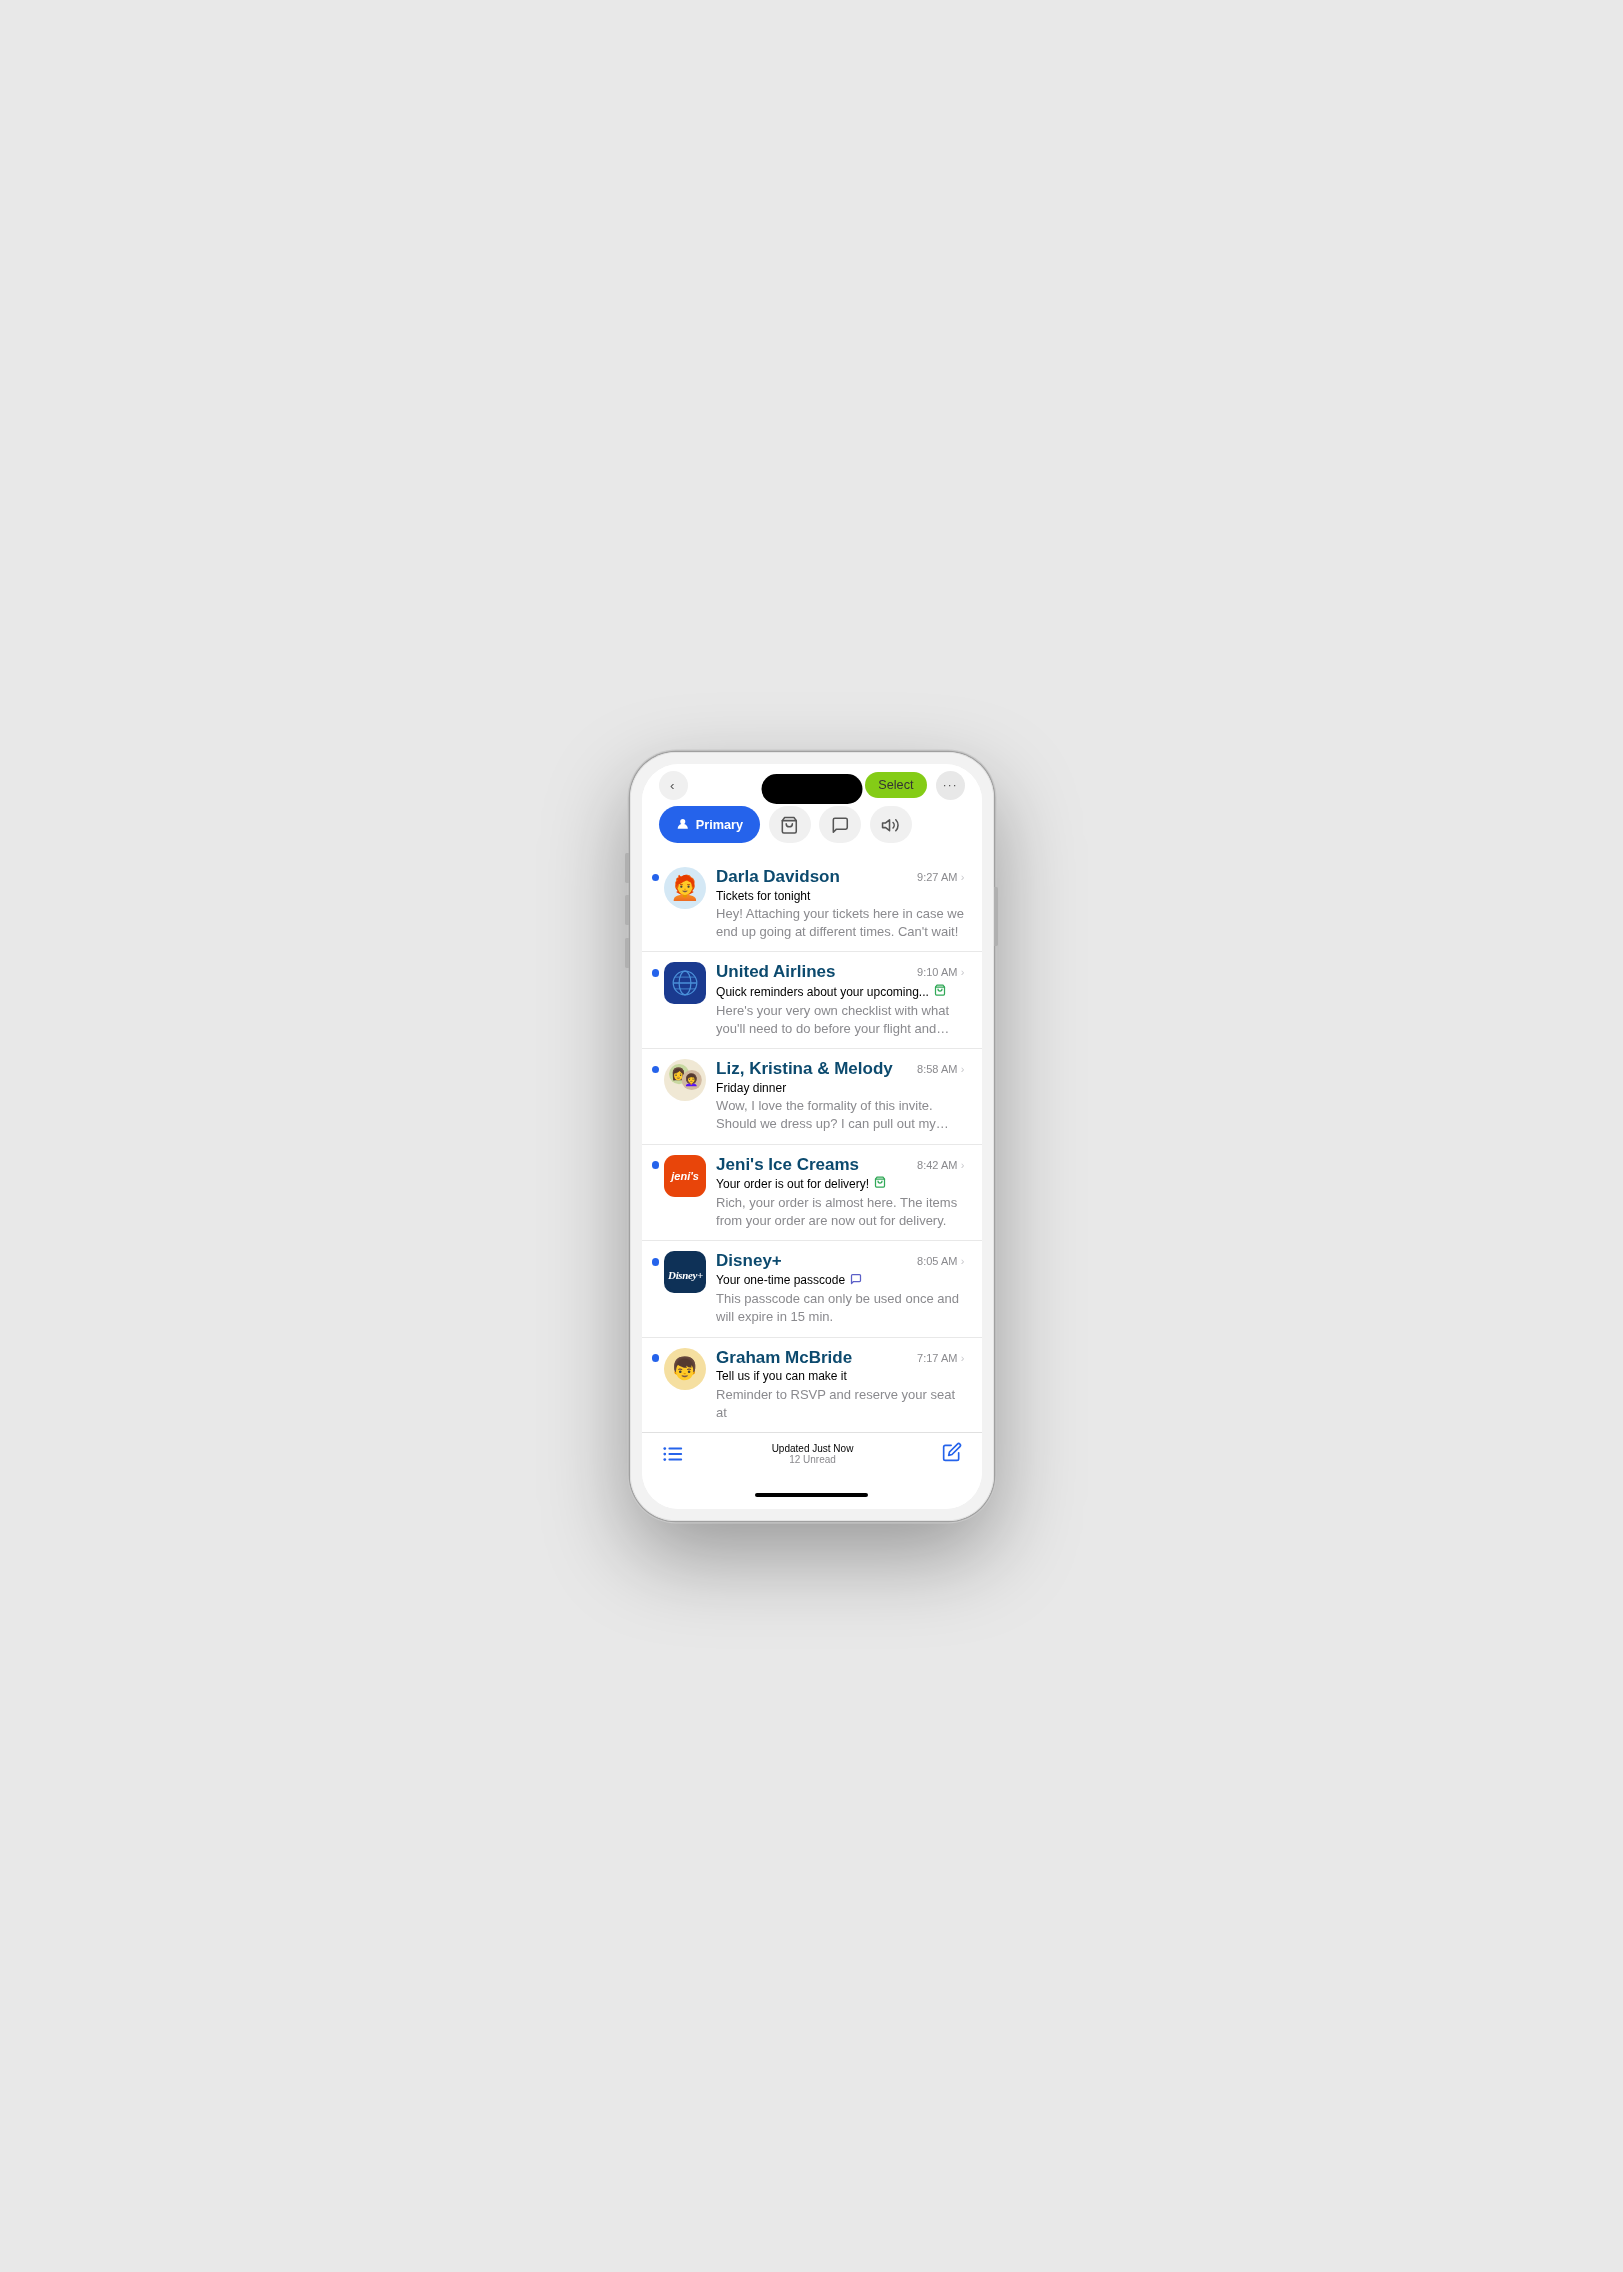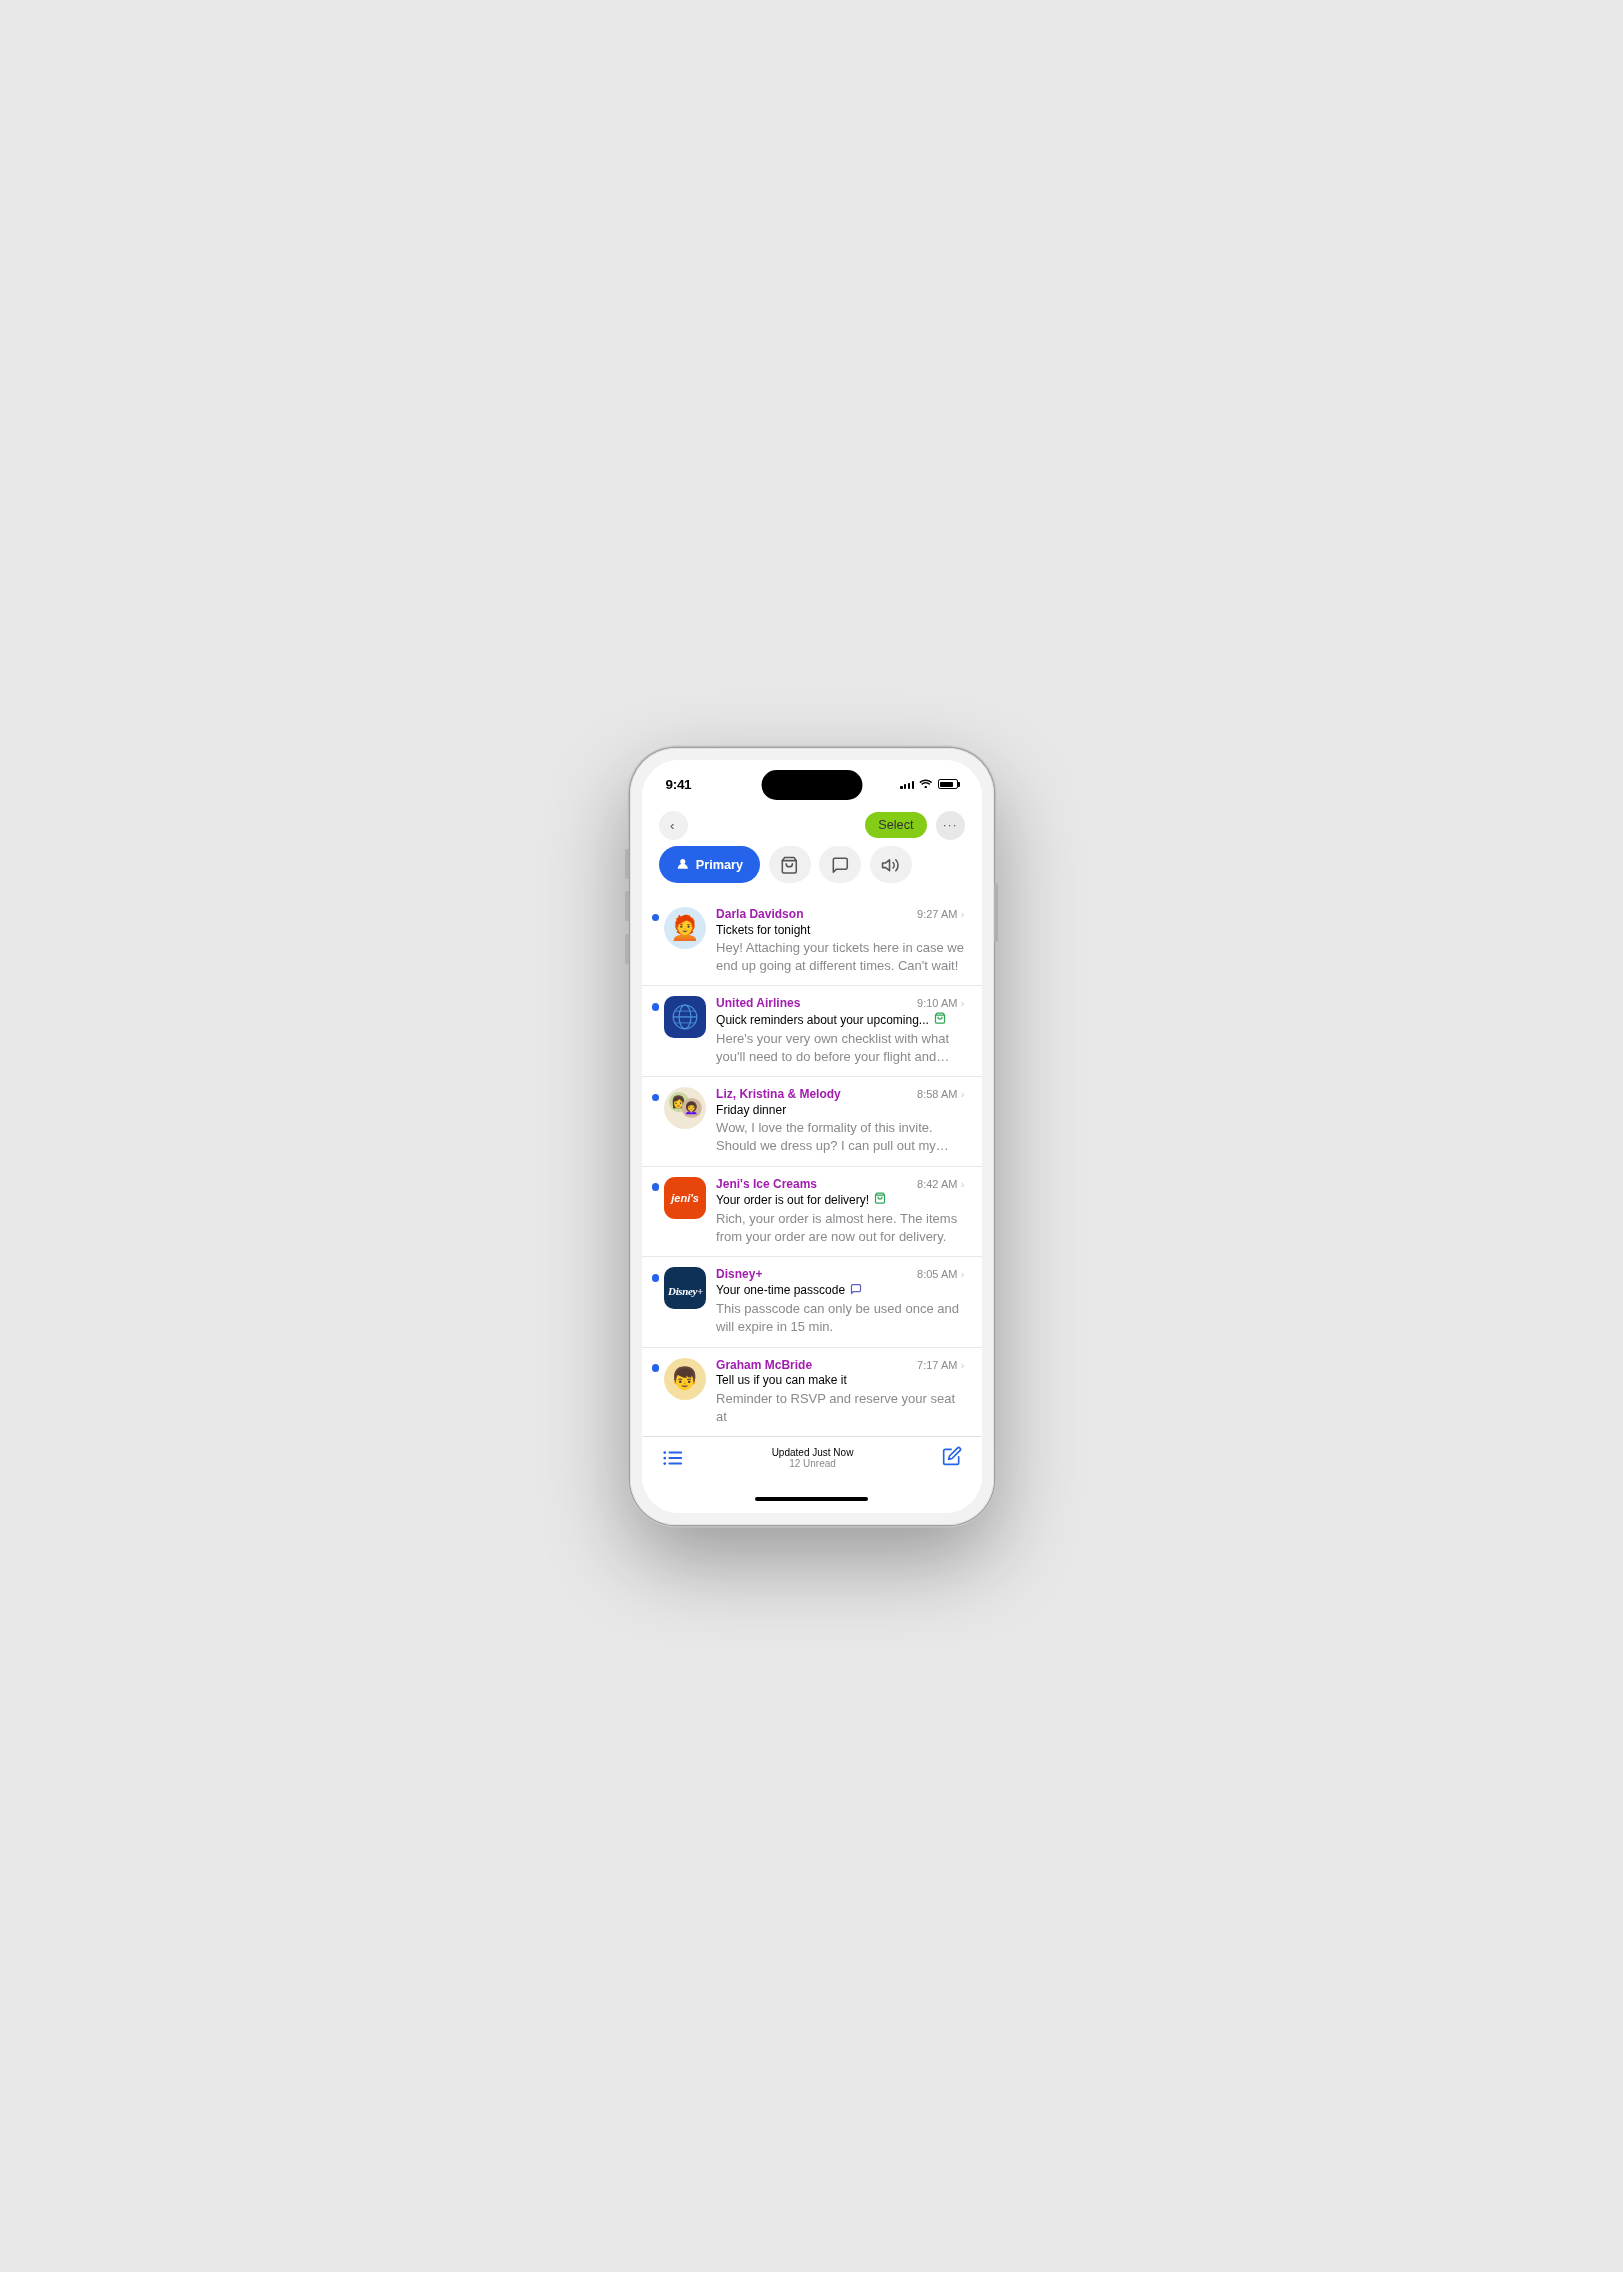--- a/index.html
+++ b/index.html
@@ -298,23 +298,23 @@
     }
 
     .email-header {
       display: flex;
       justify-content: space-between;
       align-items: center;
       margin-bottom: 1.7px;
     }
 
     .email-sender {
-      font-size: 12px;
+      font-size: 17px;
       font-weight: 600;
-      color: #a21caf;
+      color: #0c4a6e;
     }
 
     .email-time {
       font-size: 11px;
       color: #8a8a8e;
       display: flex;
       align-items: center;
       gap: 3.4px;
       white-space: nowrap;
     }
@@ -458,41 +458,20 @@
     }
   </style>
 </head>
 <body>
 
 <div class="phone-outer">
   <div class="phone-screen">
 
     <div class="dynamic-island"></div>
 
-    <div class="status-bar">
-      <span class="status-time">9:41</span>
-      <div class="status-icons">
-        <div class="signal-bars">
-          <div class="signal-bar" style="height:3.4px;"></div>
-          <div class="signal-bar" style="height:5px;"></div>
-          <div class="signal-bar" style="height:6.8px;"></div>
-          <div class="signal-bar" style="height:8.5px;"></div>
-        </div>
-        <span class="wifi-icon">
-          <svg width="13.5" height="10" viewBox="0 0 16 12" fill="none">
-            <path d="M8 9.5C8.83 9.5 9.5 10.17 9.5 11S8.83 12.5 8 12.5 6.5 11.83 6.5 11 7.17 9.5 8 9.5z" fill="#000"></path>
-            <path d="M8 6.5C9.65 6.5 11.13 7.18 12.2 8.27L13.5 7C12.05 5.54 10.13 4.65 8 4.65S3.95 5.54 2.5 7l1.3 1.27C4.87 7.18 6.35 6.5 8 6.5z" fill="#000"></path>
-            <path d="M8 3.5C10.48 3.5 12.72 4.52 14.36 6.17L15.65 4.88C13.63 2.83 10.96 1.65 8 1.65S2.37 2.83.35 4.88L1.64 6.17C3.28 4.52 5.52 3.5 8 3.5z" fill="#000"></path>
-          </svg>
-        </span>
-        <div class="battery-icon">
-          <div class="battery-fill"></div>
-        </div>
-      </div>
-    </div>
 
     <div class="nav-bar">
       <div class="back-btn">
         <span class="back-chevron">‹</span>
       </div>
       <div class="nav-right">
         <button class="select-btn">Select</button>
         <div class="more-btn">···</div>
       </div>
     </div>

